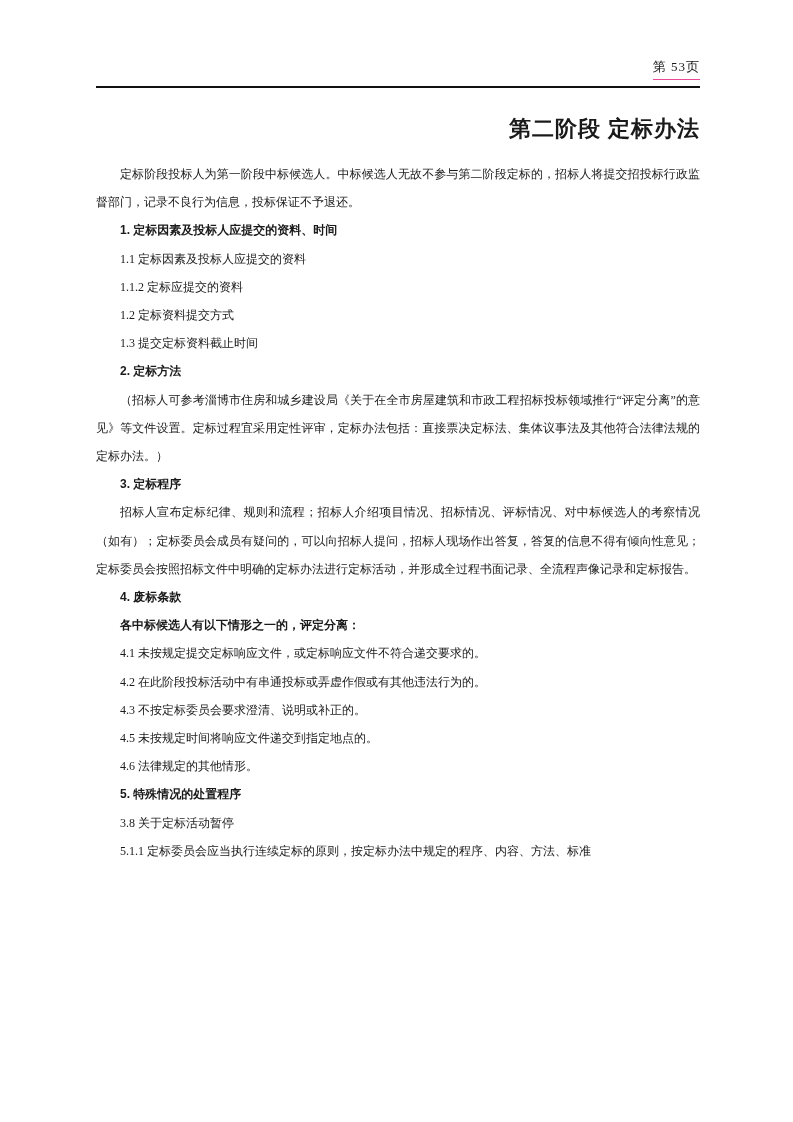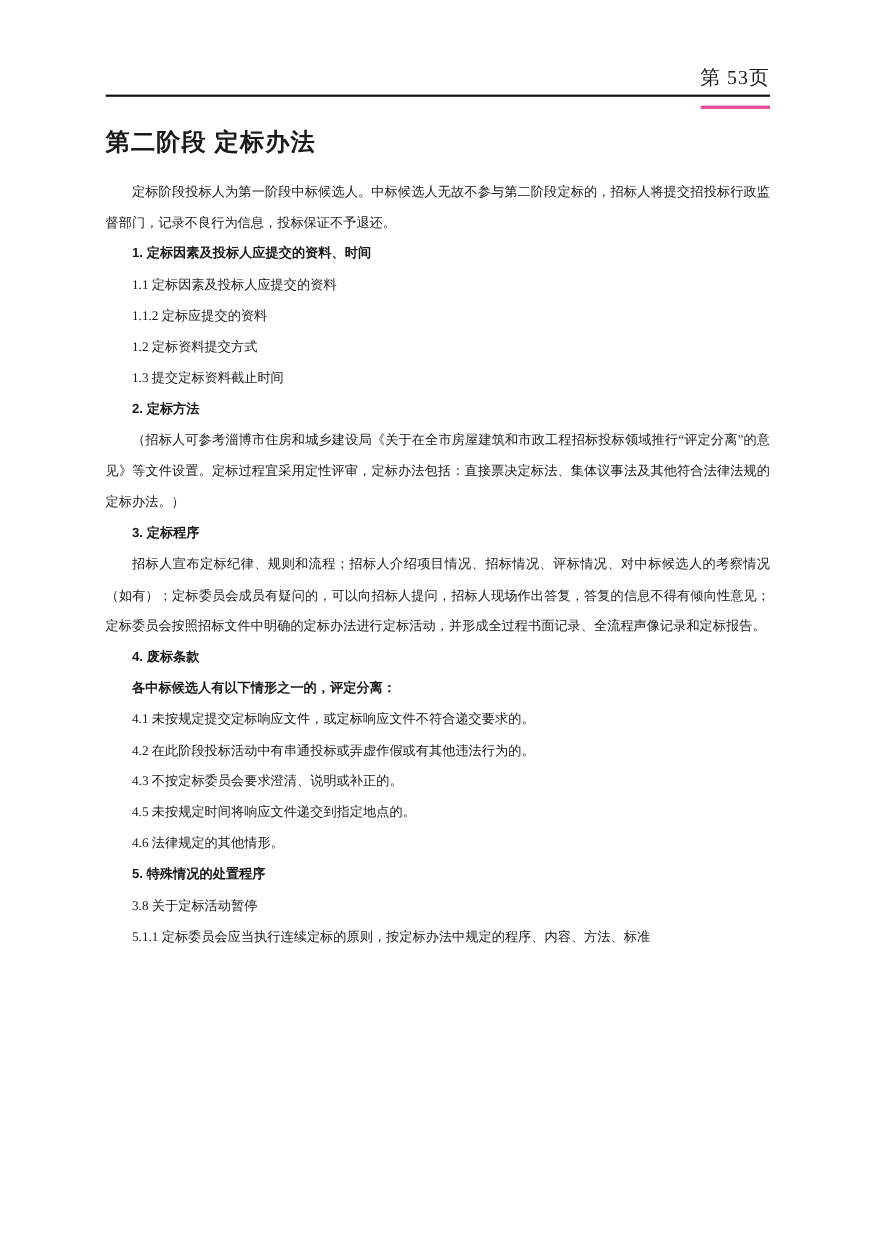--- a/index.html
+++ b/index.html
@@ -17,37 +17,37 @@
   .page {
     position: absolute;
     left: 96px;
     top: 0;
     width: 604px;
   }
   .page-number {
     position: absolute;
     top: 58px;
     right: 0;
-    font-size: 18px;
+    font-size: 13px;
     letter-spacing: 1px;
-    border-bottom: 3px solid #ec4899;
-    padding-bottom: 14px;
+    border-bottom: 1px solid #ec4899;
+    padding-bottom: 3px;
   }
   .header-rule {
     position: absolute;
     top: 86px;
     left: 0;
     width: 604px;
     height: 2px;
     background: #111;
   }
   .doc-title {
     margin: 0;
     padding-top: 114px;
-    text-align: left;
+    text-align: right;
     font-size: 22px;
     font-weight: bold;
     letter-spacing: 1px;
     font-family: "Liberation Sans", "DejaVu Sans", sans-serif;
   }
   .content {
     margin-top: 16px;
     font-size: 12px;
     line-height: 28.2px;
     text-align: justify;

